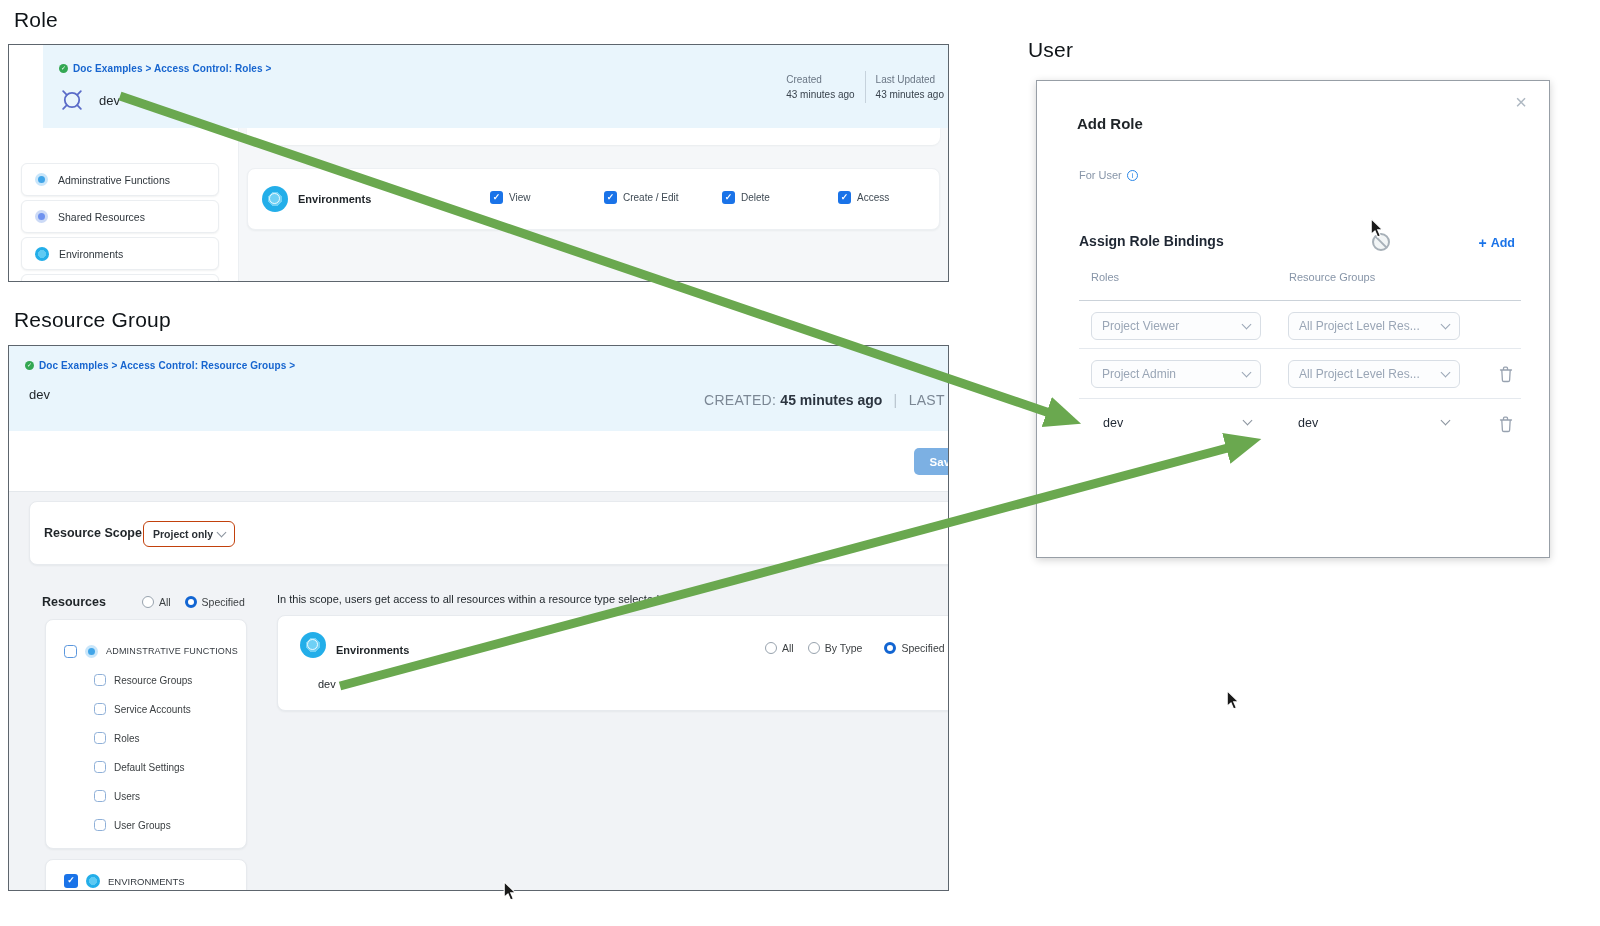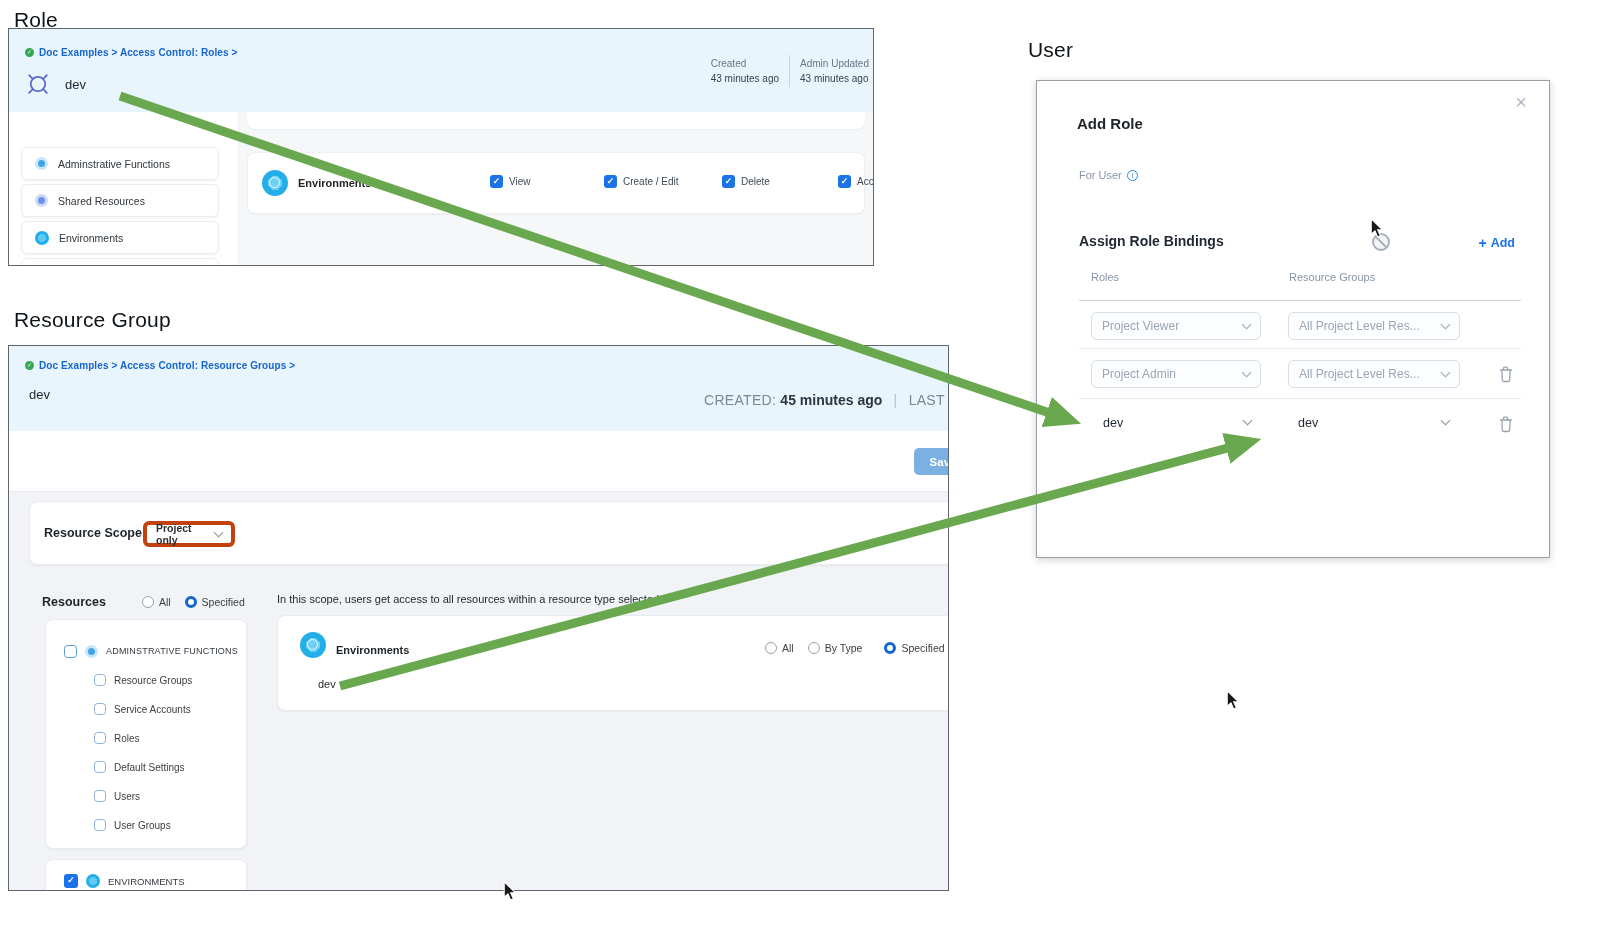--- a/index.html
+++ b/index.html
@@ -11,21 +11,21 @@
   
   .panel{position:absolute;background:#fff;border:1.5px solid #5d656d;box-sizing:border-box;overflow:hidden;}
   .blue-header{position:relative;background:#e9f5fc;width:100%;}
   .breadcrumb{position:absolute;display:flex;align-items:center;gap:5px;}
   .crumb-dot{width:9px;height:9px;border-radius:50%;background:#34a853;position:relative;flex:none;}
   .crumb-dot::after{content:"\2713";position:absolute;inset:0;color:#fff;font-size:6px;line-height:9px;text-align:center;}
   .crumb-text{font-size:10px;font-weight:700;color:#1765cf;letter-spacing:.1px;}
   .entity-name{font-size:13px;color:#1f2428;}
 
   
-  .role-panel{left:8px;top:28px;width:866px;height:238px;}
+  .role-panel{left:8px;top:44px;width:941px;height:238px;padding-left:34px;}
   .role-panel .blue-header{height:83px;}
   .role-panel .breadcrumb{left:16px;top:18px;}
   .role-entity{position:absolute;left:14px;top:40px;display:flex;align-items:center;gap:12px;}
   .meta{position:absolute;right:4px;top:26px;display:flex;gap:10px;align-items:center;}
   .meta-col{display:flex;flex-direction:column;font-size:10px;line-height:15px;color:#6a7684;}
   .meta-col .v{color:#39434d;}
   .meta-div{width:1px;height:32px;background:#c6d2dc;}
   .role-body{position:absolute;left:0;top:83px;right:0;bottom:0;display:flex;}
   .role-side{width:229px;background:#fff;position:relative;border-right:1px solid #eceff2;flex:none;}
   .side-card{position:absolute;left:12px;width:198px;height:33px;background:#fff;border:1px solid #ebeef1;
@@ -55,21 +55,21 @@
   .rg-meta .v{color:#2c3540;font-weight:700;letter-spacing:0;}
   .rg-meta .sep{color:#b7c2cc;padding:0 7px;}
   .instruction-bar{position:absolute;left:0;top:85px;width:100%;height:60px;background:#fff;border-bottom:1px solid #e4e8ec;}
   .instruction-bar .txt{position:absolute;left:20px;top:0;line-height:60px;font-size:12px;color:#202124;}
   .save-btn{position:absolute;left:905px;top:17px;width:58px;height:27px;background:#7cb0e3;border:none;border-radius:5px;
             color:#fff;font-size:11.5px;font-weight:700;font-family:inherit;}
   .rg-body{position:absolute;left:0;top:145px;right:0;bottom:0;}
   .rgcard{position:absolute;background:#fff;border:1px solid #e7eaee;border-radius:8px;box-shadow:0 1px 2px rgba(22,30,40,.05);box-sizing:border-box;}
   .cardA{left:20px;top:10px;width:932px;height:64px;}
   .rs-label{position:absolute;left:14px;top:24px;font-size:12.5px;font-weight:700;color:#1f2428;}
-  .dd{position:absolute;display:flex;align-items:center;justify-content:space-between;background:#fff;border:4px solid #c2410c;
+  .dd{position:absolute;display:flex;align-items:center;justify-content:space-between;background:#fff;border:1px solid #c2410c;
       border-radius:6px;box-sizing:border-box;padding:0 9px;}
   .dd-scope{left:113px;top:19px;width:92px;height:26px;font-size:10.5px;font-weight:700;color:#2a2f35;}
   .chev{width:6px;height:6px;border-right:1.5px solid #8a939e;border-bottom:1.5px solid #8a939e;transform:rotate(45deg);margin-top:-3px;flex:none;}
   .resources-row{position:absolute;left:33px;top:104px;display:flex;align-items:center;font-size:10.5px;color:#3c4043;}
   .resources-row .lbl{font-size:12.5px;font-weight:700;color:#1f2428;margin-right:36px;}
   .radio{width:12px;height:12px;border-radius:50%;border:1.5px solid #98a3ae;background:#fff;box-sizing:border-box;flex:none;margin-right:5px;}
   .radio.sel{border:3.8px solid #1265d2;}
   .rgap{margin-left:14px;display:flex;align-items:center;}
   .tree-card{left:36px;top:128px;width:202px;height:230px;padding-top:22px;}
   .trow{display:flex;align-items:center;gap:8px;height:18px;margin:0 0 11px 18px;font-size:10px;color:#3c4043;white-space:nowrap;}
@@ -149,21 +149,21 @@
         </svg>
         <span class="entity-name">dev</span>
       </div>
       <div class="meta">
         <div class="meta-col">
           <span>Created</span>
           <span class="v">43 minutes ago</span>
         </div>
         <div class="meta-div"></div>
         <div class="meta-col">
-          <span>Admin Updated</span>
+          <span>Last Updated</span>
           <span class="v">43 minutes ago</span>
         </div>
       </div>
     </header>
     <div class="role-body">
       <aside class="role-side">
         <div class="side-card" style="top:35px">
           <span class="icon-ring"></span>
           <span>Adminstrative Functions</span>
         </div>

